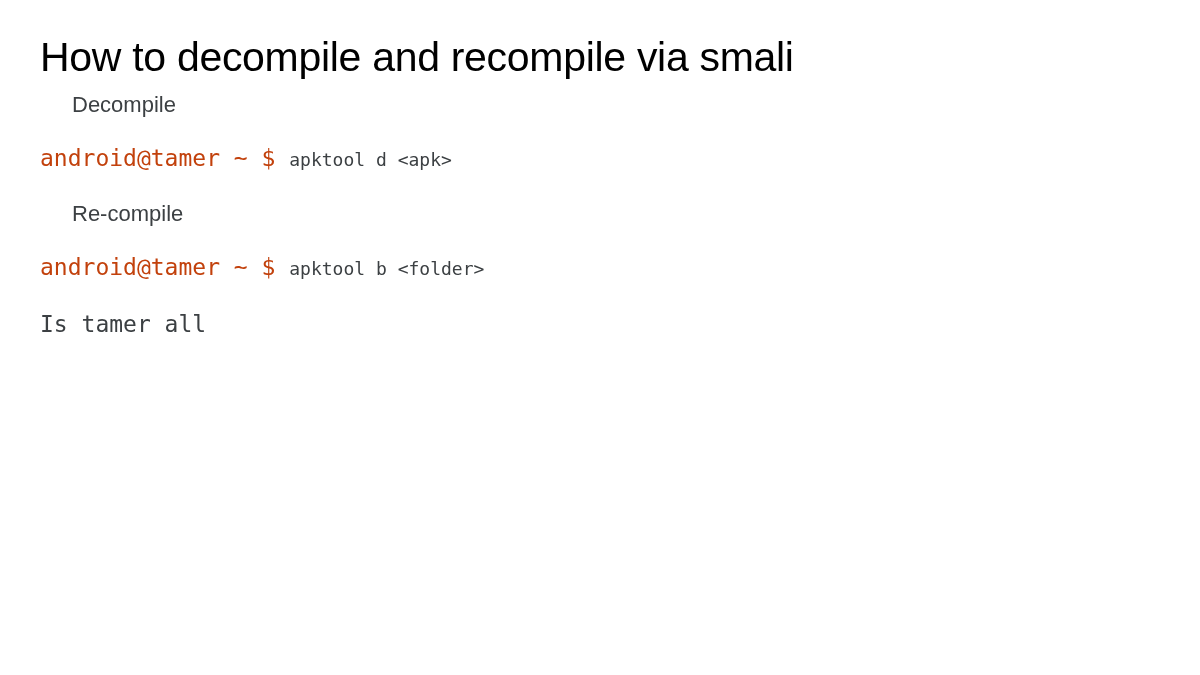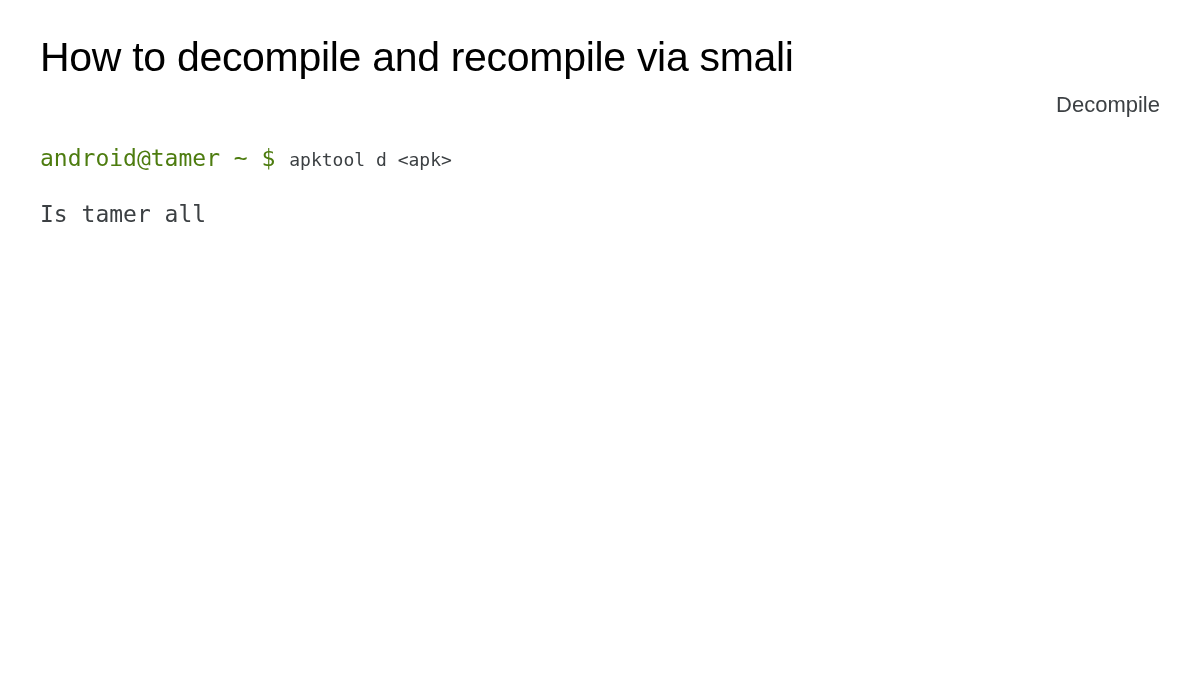--- a/index.html
+++ b/index.html
@@ -28,32 +28,31 @@
     letter-spacing: -0.3px;
     line-height: 1.15;
     margin: 0 0 4px 0;
   }
   .section-label {
     font-family: "Liberation Sans", sans-serif;
     font-size: 22px;
     color: #3c4043;
     margin: 10px 0 0 32px;
     line-height: 1.3;
-    text-align: right;
   }
   .cmd-line {
     font-family: "DejaVu Sans Mono", monospace;
     font-size: 23px;
     color: #3c4043;
     line-height: 1.42;
     margin: 22px 0 0 0;
     word-break: break-word;
   }
   .prompt {
-    color: #4d7c0f;
+    color: #c2410c;
     font-family: "DejaVu Sans Mono", monospace;
     font-size: 23px;
   }
   .cmd-mono {
     color: #3c4043;
     font-family: "DejaVu Sans Mono", monospace;
     font-size: 18px;
   }
   .cmd-sans {
     color: #3c4043;
@@ -75,19 +74,24 @@
 
   <h1 class="slide-title">How to decompile and recompile via smali</h1>
 
   <div class="section-label">Decompile</div>
 
   <div class="cmd-line">
     <span class="prompt">android@tamer ~ $</span>
     <span class="cmd-mono">apktool d &lt;apk&gt;</span>
   </div>
 
+  <div class="section-label" style="margin-top:26px;">Re-compile</div>
 
+  <div class="cmd-line">
+    <span class="prompt">android@tamer ~ $</span>
+    <span class="cmd-mono">apktool b &lt;folder&gt;</span>
+  </div>
 
   <div class="plain-line">Is tamer all</div>
 
 
 
 </div>
 
 </body></html>

